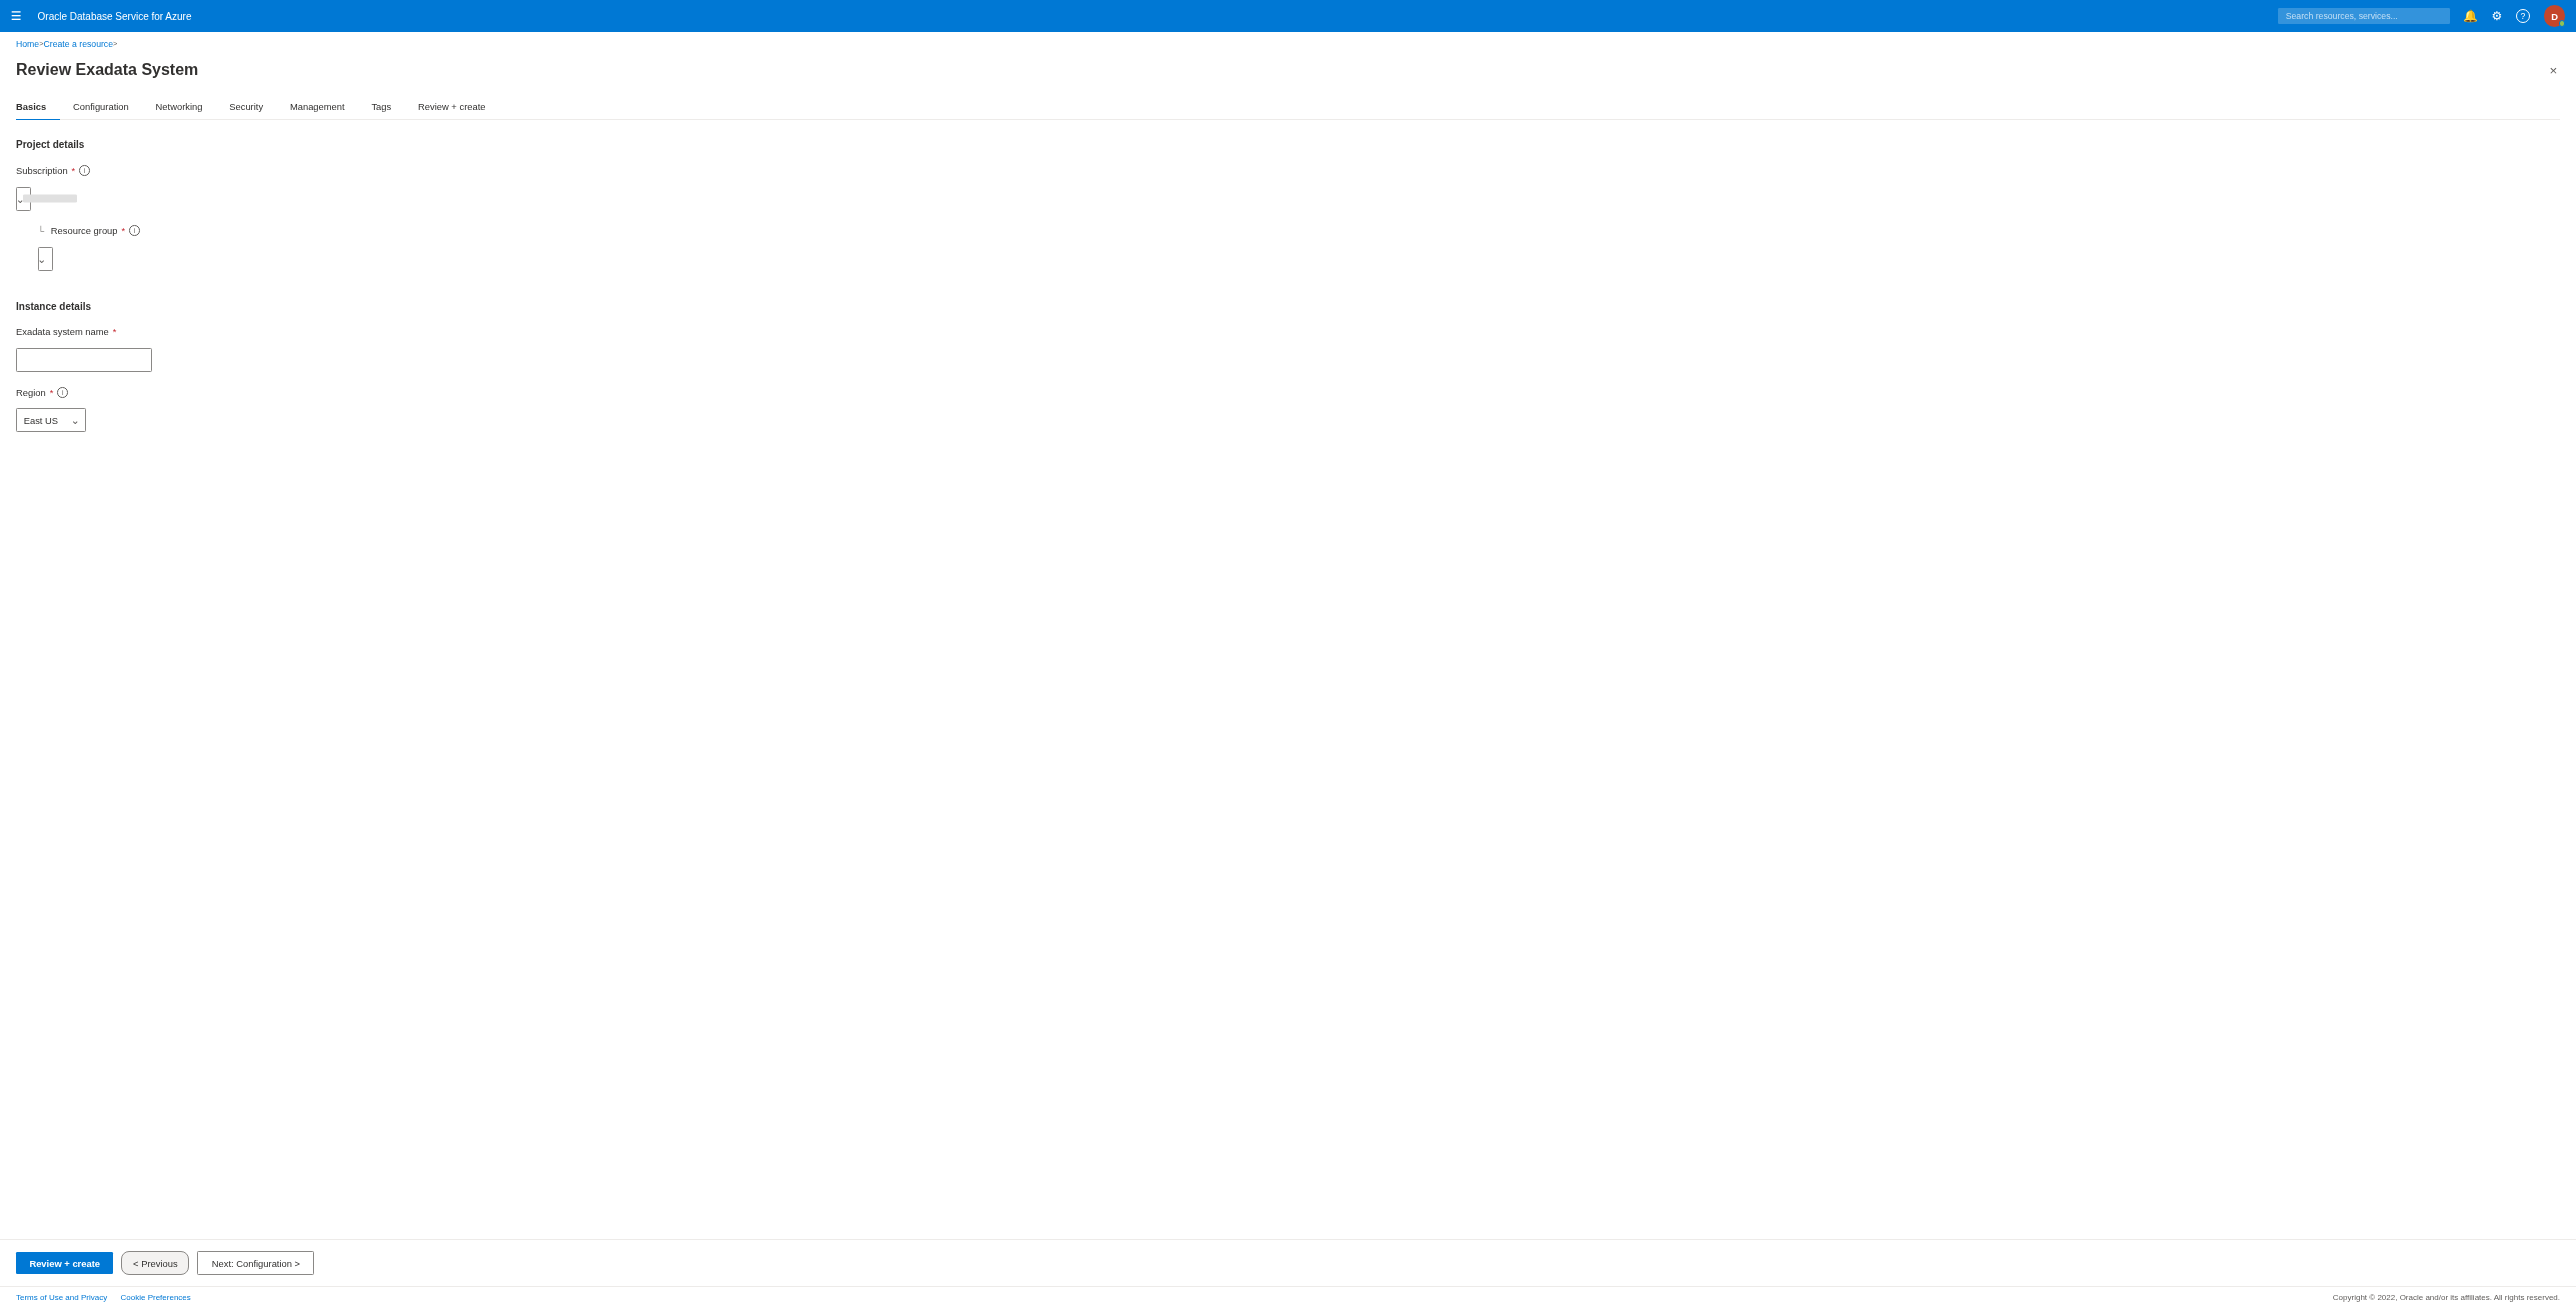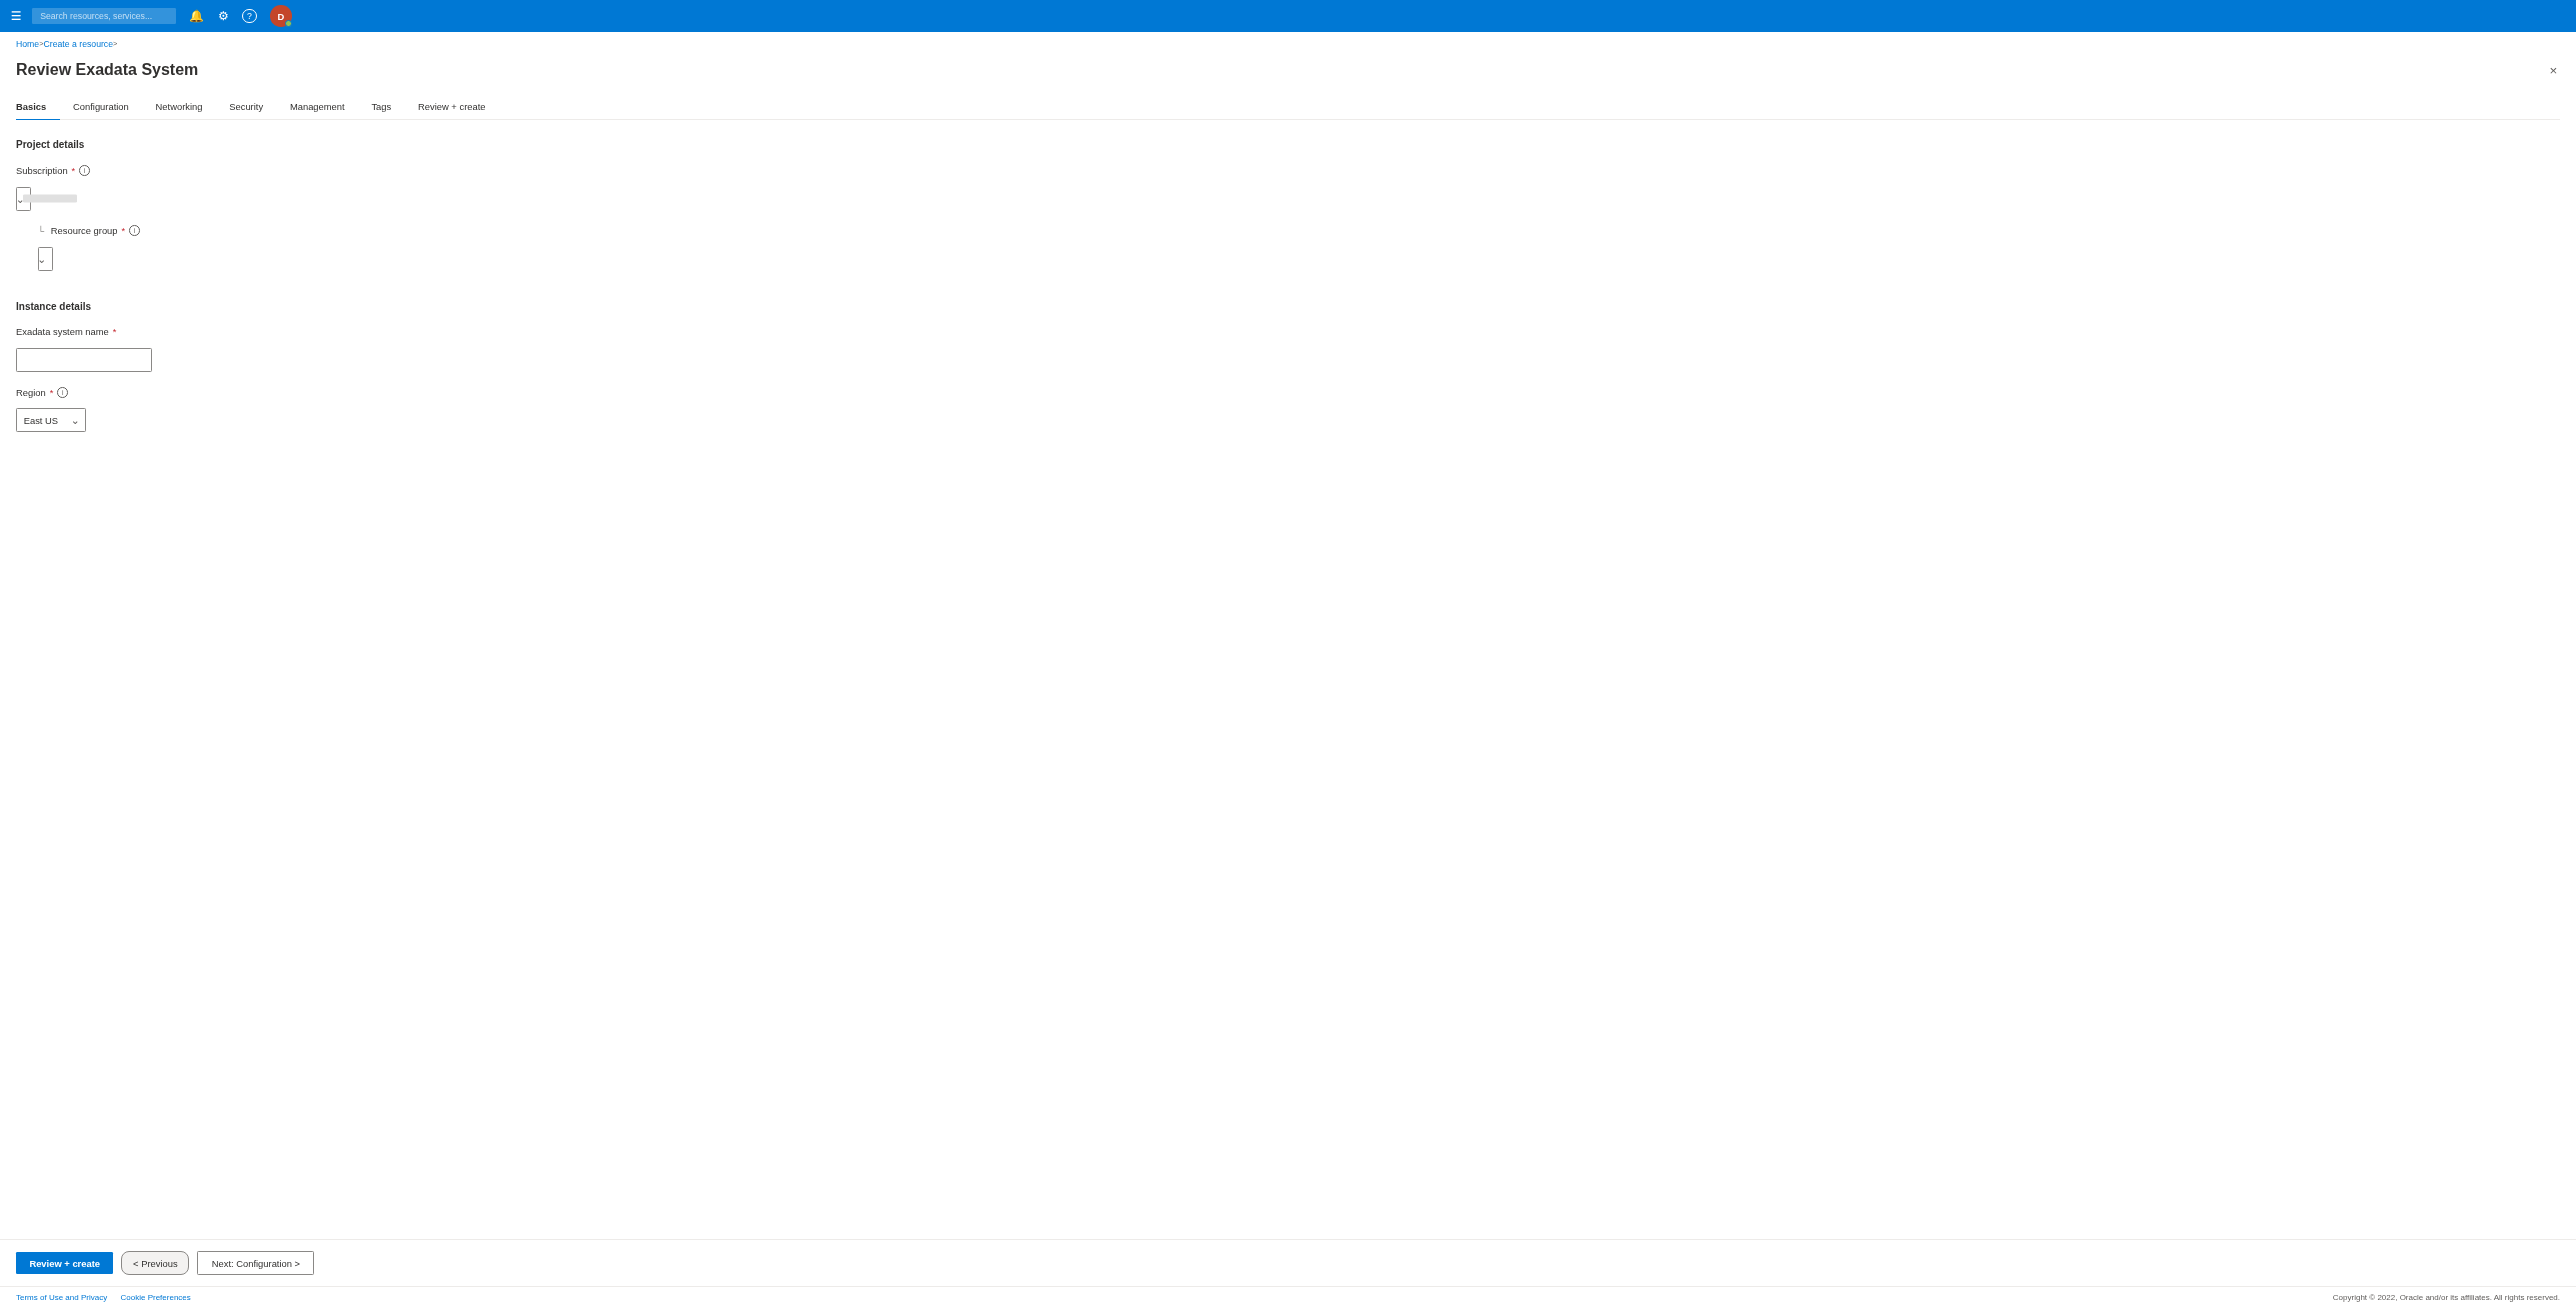--- a/index.html
+++ b/index.html
@@ -32,21 +32,21 @@
       cursor: pointer;
       font-size: 12px;
       line-height: 1;
     }
     .search-box {
       background: rgba(255,255,255,0.2);
       border: none;
       border-radius: 1.3px;
       color: #fff;
       padding: 2.7px 8px;
-      width: 144px;
+      width: 172px;
       font-size: 8.7px;
     }
     .search-box::placeholder { color: rgba(255,255,255,0.7); }
     .avatar {
       width: 21.5px; height: 21.5px;
       border-radius: 50%;
       background: #c4462a;
       color: #fff;
       display: flex; align-items: center; justify-content: center;
       font-size: 9.4px; font-weight: 600;
@@ -243,20 +243,21 @@
     }
     .page-footer a { color: #0078d4; text-decoration: none; cursor: pointer; }
     .footer-links { display: flex; gap: 13.4px; }
     .copyright { font-size: 8px; }
   </style>
 </head>
 <body>
 
 <nav class="topnav">
   <span class="hamburger">☰</span>
+  <span class="topnav-title">Oracle Database Service for Azure</span>
   <div class="topnav-icons">
     <input class="search-box" type="text" placeholder="Search resources, services..." style="">
     <span class="topnav-icon">🔔</span>
     <span class="topnav-icon">⚙</span>
     <span class="topnav-icon" style="border:0.7px solid #fff;border-radius:50%;width:14.8px;height:14.8px;display:inline-flex;align-items:center;justify-content:center;font-size:8.7px;">?</span>
     <div class="avatar">
       <span>D</span>
       <div class="avatar-dot"></div>
     </div>
   </div>

